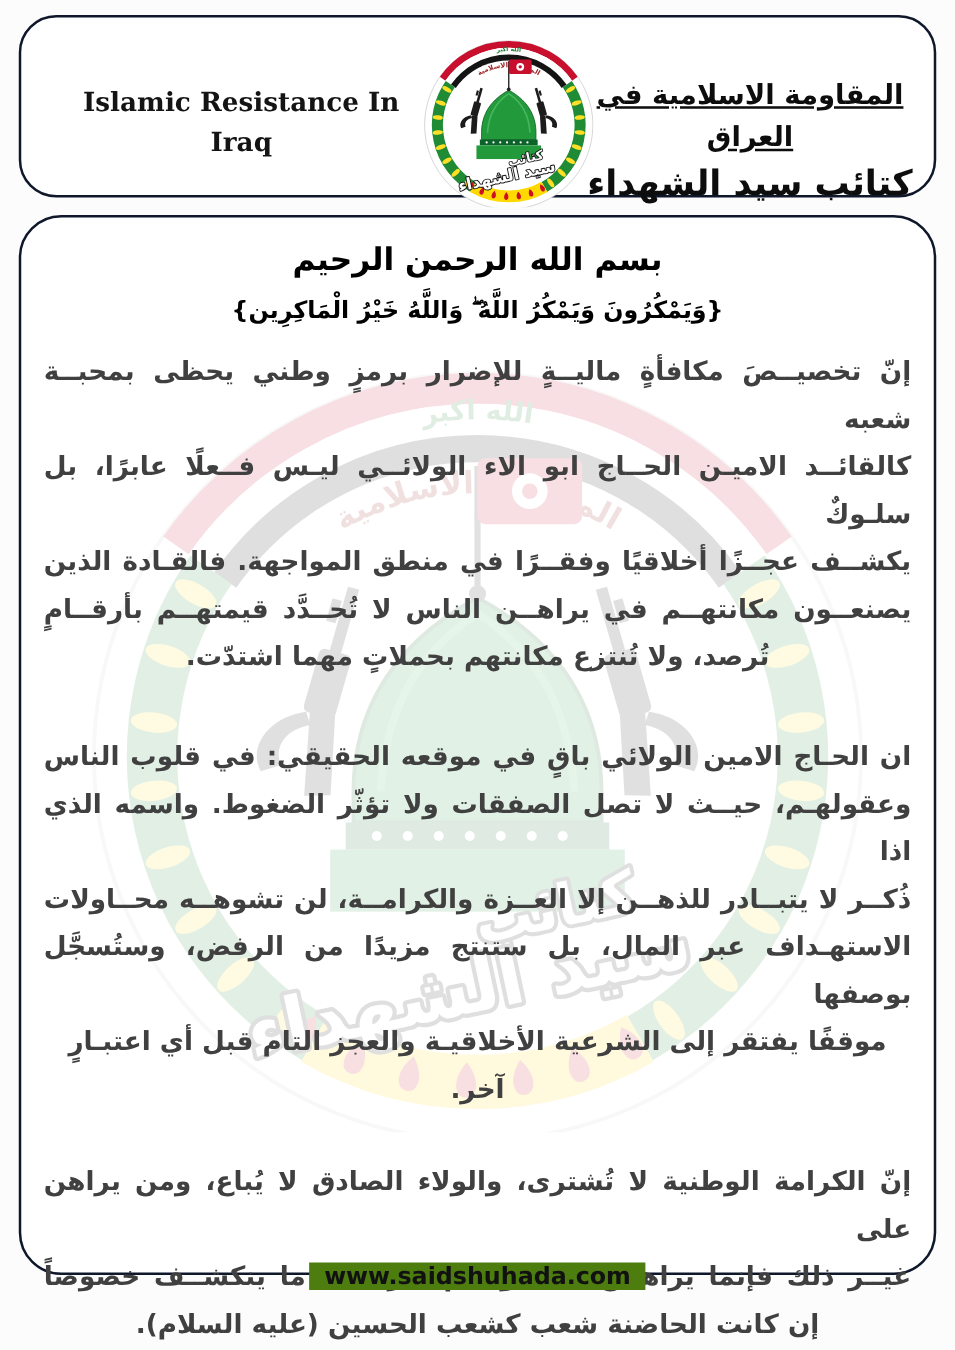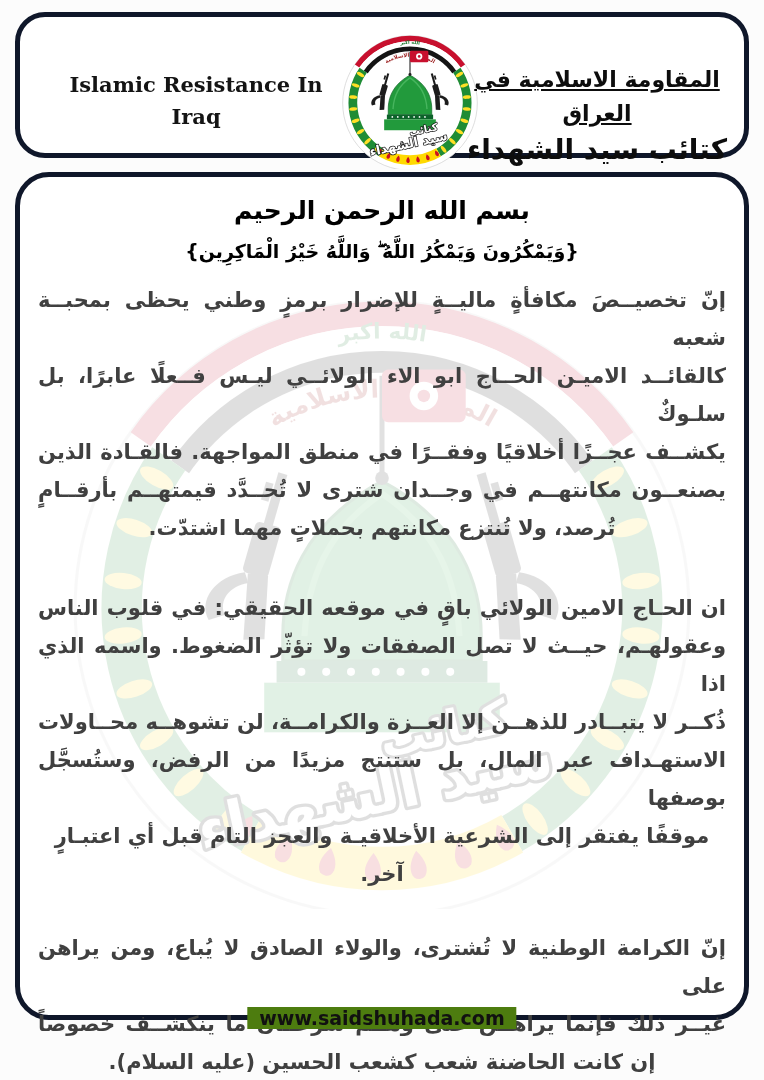--- a/index.html
+++ b/index.html
@@ -2,21 +2,21 @@
 <html lang="ar"><head>
 <meta charset="utf-8">
 <style>
   html,body{margin:0;padding:0;}
   body{
     width:764px;height:1080px;position:relative;overflow:hidden;
     background:#fcfcfc;
     font-family:"DejaVu Sans", sans-serif;
     color:#161616;
   }
-  .frame{position:absolute;background:#ffffff;border:5px solid #0f172a;box-sizing:border-box;}
+  .frame{position:absolute;background:#ffffff;border:2px solid #0f172a;box-sizing:border-box;}
   
   .header-box{left:15px;top:12px;width:734px;height:146px;border-radius:30px;}
   .org-en{
     position:absolute;left:26px;top:52px;width:300px;text-align:center;
     font-family:"DejaVu Serif", serif;font-weight:700;font-size:21px;line-height:32px;color:#141414;
   }
   .calligraphy{
     position:absolute;right:14px;top:46px;width:266px;text-align:center;direction:rtl;
     font-weight:700;color:#0d0d0d;
   }
@@ -165,21 +165,21 @@
   </svg>
 
   <div class="content-inner">
     <div class="center-line basmala">بسم الله الرحمن الرحيم</div>
     <div class="center-line opening-verse">{وَيَمْكُرُونَ وَيَمْكُرُ اللَّهُ ۖ وَاللَّهُ خَيْرُ الْمَاكِرِين}</div>
 
     <div class="para first">
       <div class="jline">إنّ تخصيــصَ مكافأةٍ ماليــةٍ للإضرار برمزٍ وطني يحظى بمحبــة شعبه</div>
       <div class="jline">كالقائــد الاميـن الحــاج ابو الاء الولائــي ليـس فــعلًا عابرًا، بل سلـوكٌ</div>
       <div class="jline">يكشــف عجــزًا أخلاقيًا وفقــرًا في منطق المواجهة. فالقـادة الذين</div>
-      <div class="jline">يصنعــون مكانتهــم في وجــدان شترى لا تُحــدَّد قيمتهــم بأرقــامٍ</div>
+      <div class="jline">يصنعــون مكانتهــم في يراهــن الناس لا تُحــدَّد قيمتهــم بأرقــامٍ</div>
       <div class="cline">تُرصد، ولا تُنتزع مكانتهم بحملاتٍ مهما اشتدّت.</div>
     </div>
 
     <div class="para">
       <div class="jline">ان الحـاج الامين الولائي باقٍ في موقعه الحقيقي: في قلوب الناس</div>
       <div class="jline">وعقولهـم، حيــث لا تصل الصفقات ولا تؤثّر الضغوط. واسمه الذي اذا</div>
       <div class="jline">ذُكــر لا يتبــادر للذهــن إلا العــزة والكرامــة، لن تشوهــه محــاولات</div>
       <div class="jline">الاستهـداف عبر المال، بل ستنتج مزيدًا من الرفض، وستُسجَّل بوصفها</div>
       <div class="cline">موقفًا يفتقر إلى الشرعية الأخلاقيـة والعجز التام قبل أي اعتبـارٍ آخر.</div>
     </div>

